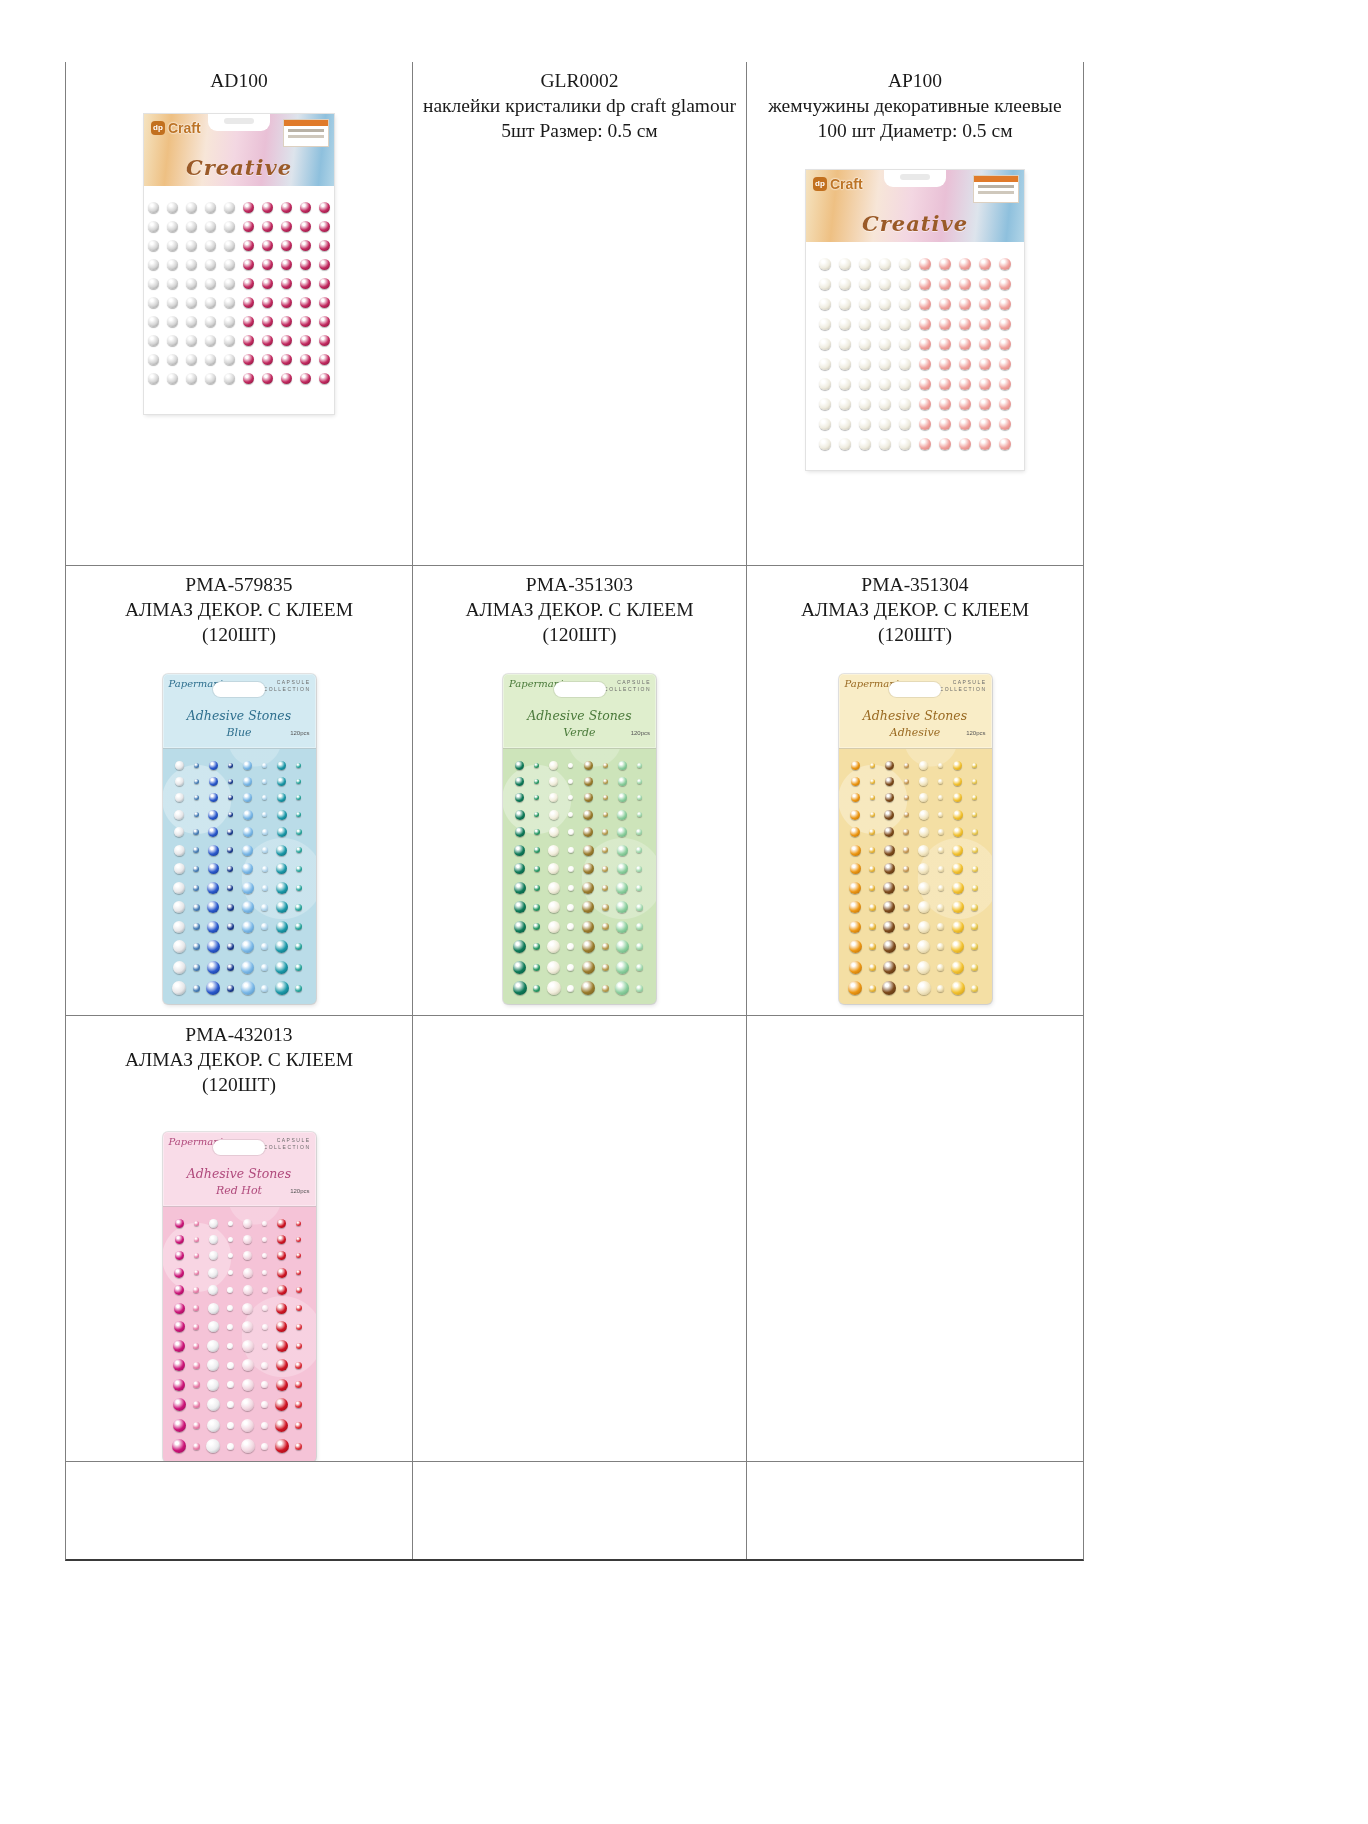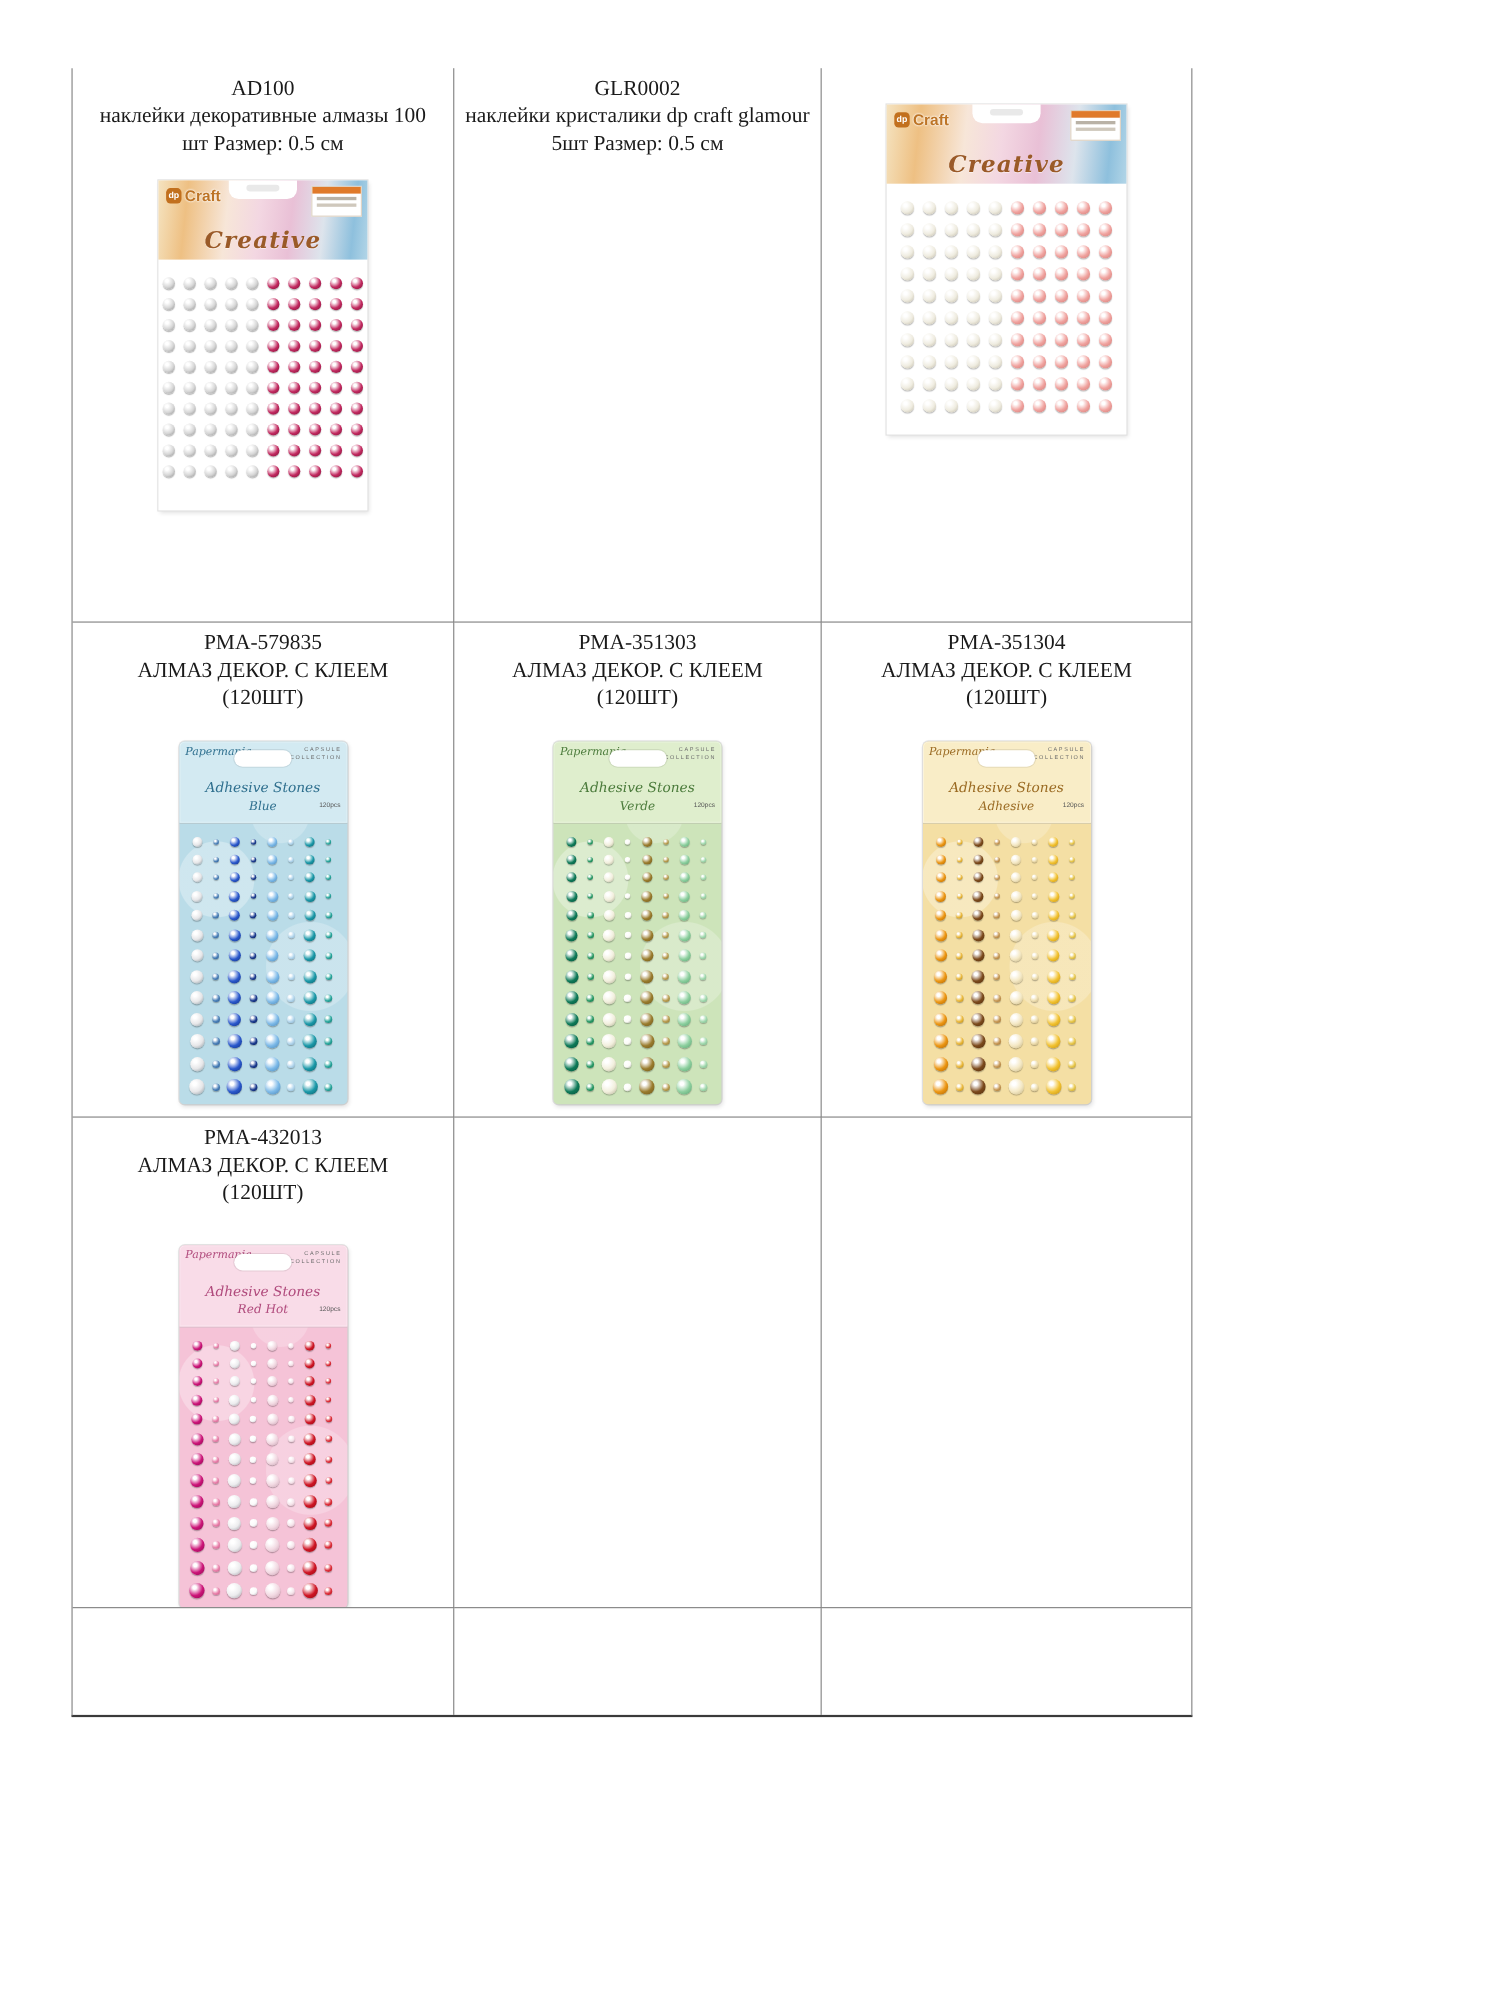--- a/index.html
+++ b/index.html
@@ -148,21 +148,20 @@
   }
 </style>
 </head>
 <body>
 
 <div class="catalog-table">
 
   <div class="cell">
     <div class="cell-head">
       <div>AD100</div>
-      <div>наклейки декоративные алмазы 100 шт Размер: 0.5 см</div>
     </div>
     <div class="pack-slot">
         <div class="pack-creative" style="width: 190px; height: 300px; margin-top: 20px;">
           <div class="pc-head">
             <div class="pc-logo">
               <span class="pc-logo-badge">dp</span>
               <span class="pc-logo-text">Craft</span>
             </div>
             <div class="pc-hang"></div>
             <div class="pc-label">
@@ -279,20 +278,24 @@
   </div>
 
   <div class="cell">
     <div class="cell-head">
       <div>GLR0002</div>
       <div>наклейки кристалики dp craft glamour 5шт Размер: 0.5 см</div>
     </div>
   </div>
 
   <div class="cell last-col">
+    <div class="cell-head">
+      <div>AP100</div>
+      <div>жемчужины декоративные клеевые 100 шт Диаметр: 0.5 см</div>
+    </div>
     <div class="pack-slot">
         <div class="pack-creative" style="width: 218px; height: 300px; margin-top: 26px;">
           <div class="pc-head">
             <div class="pc-logo">
               <span class="pc-logo-badge">dp</span>
               <span class="pc-logo-text">Craft</span>
             </div>
             <div class="pc-hang"></div>
             <div class="pc-label">
               <div class="pc-label-bar"></div>

